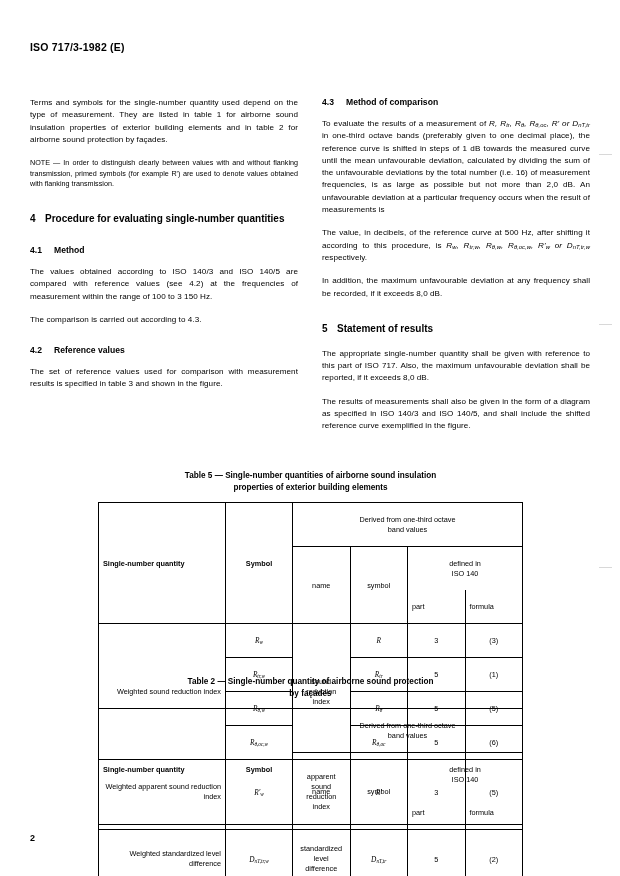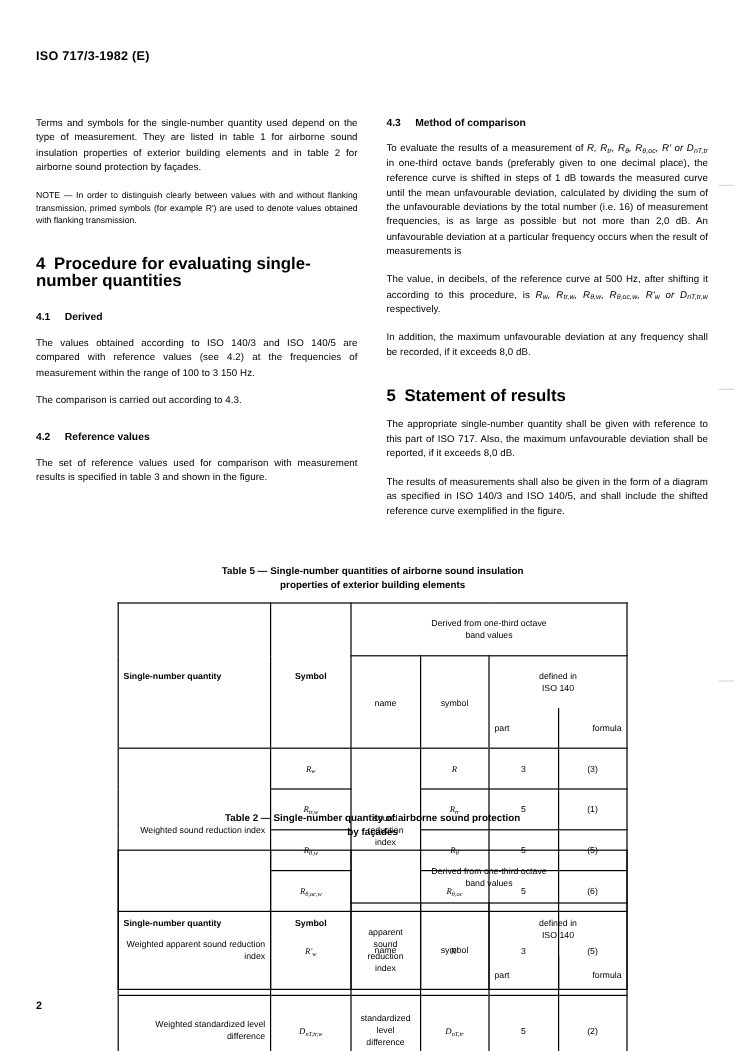--- a/index.html
+++ b/index.html
@@ -48,21 +48,21 @@
     letter-spacing: 0.06px;
   }
   p.note {
     margin: 12px 0 11px 0;
     font-size: 7.2px;
     line-height: 10.6px;
     text-align: justify;
   }
   h2.clause {
     margin: 22px 0 12px 0;
-    font-size: 14px;
+    font-size: 10px;
     font-weight: bold;
     line-height: 14px;
   }
   h2.clause .num {
     display: inline-block;
     min-width: 15px;
   }
   h3.subclause {
     margin: 19px 0 11px 0;
     font-size: 8.6px;
@@ -103,21 +103,21 @@
     font-size: 7.3px;
     font-weight: normal;
     padding: 12px 4px;
     vertical-align: middle;
   }
   table.iso .c-quantity { width: 118px; text-align: left; font-weight: bold; }
   table.iso .c-symbol   { width: 58px;  text-align: center; font-weight: bold; }
   table.iso .c-name     { width: 103px; text-align: center; }
   table.iso .c-sym2     { width: 59px;  text-align: center; }
   table.iso .c-part     { width: 43px;  }
-  table.iso .c-formula  { width: 44px;  text-align: right; }
+  table.iso .c-formula  { width: 44px;  text-align: left; }
 
   .hdr-derived {
     text-align: center;
     font-weight: bold;
     line-height: 9.5px;
   }
   .hdr-defined {
     text-align: center;
     line-height: 9.5px;
   }
@@ -170,21 +170,21 @@
 
       <p class="body first">Terms and symbols for the single-number quantity used depend on the type of measurement. They are listed in table 1 for airborne sound insulation properties of exterior building elements and in table 2 for airborne sound protection by façades.</p>
 
       <p class="note">NOTE — In order to distinguish clearly between values with and without flanking transmission, primed symbols (for example R') are used to denote values obtained with flanking transmission.</p>
 
       <h2 class="clause">
         <span class="num">4</span><span>Procedure for evaluating single-number quantities</span>
       </h2>
 
       <h3 class="subclause">
-        <span class="num">4.1</span><span>Derived</span>
+        <span class="num">4.1</span><span>Method</span>
       </h3>
 
       <p class="body">The values obtained according to ISO 140/3 and ISO 140/5 are compared with reference values (see 4.2) at the frequencies of measurement within the range of 100 to 3 150 Hz.</p>
       <p class="body">The comparison is carried out according to 4.3.</p>
 
       <h3 class="subclause">
         <span class="num">4.2</span><span>Reference values</span>
       </h3>
 
       <p class="body">The set of reference values used for comparison with measurement results is specified in table 3 and shown in the figure.</p>

